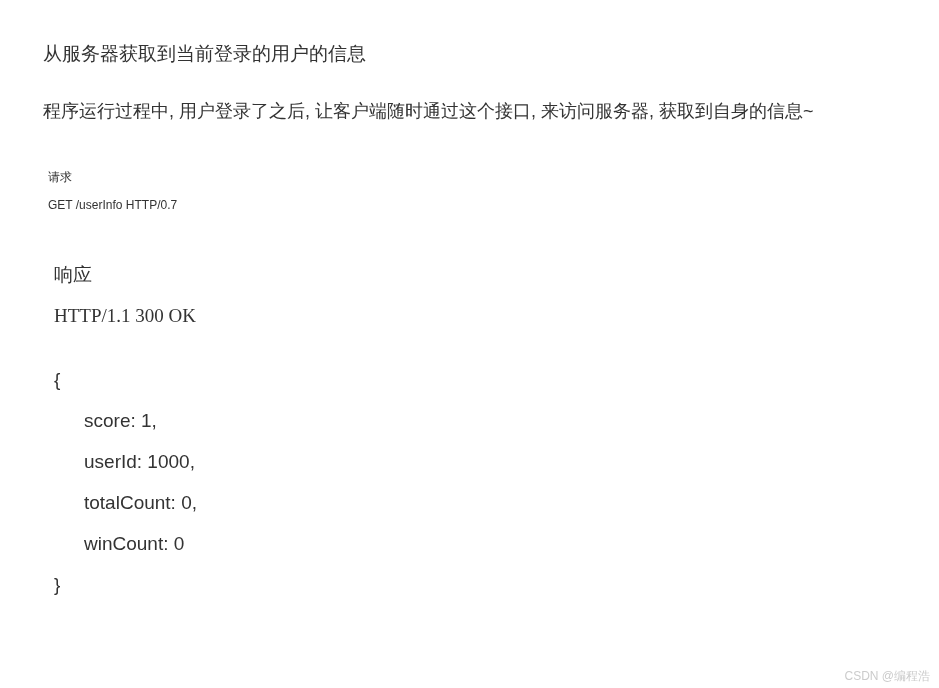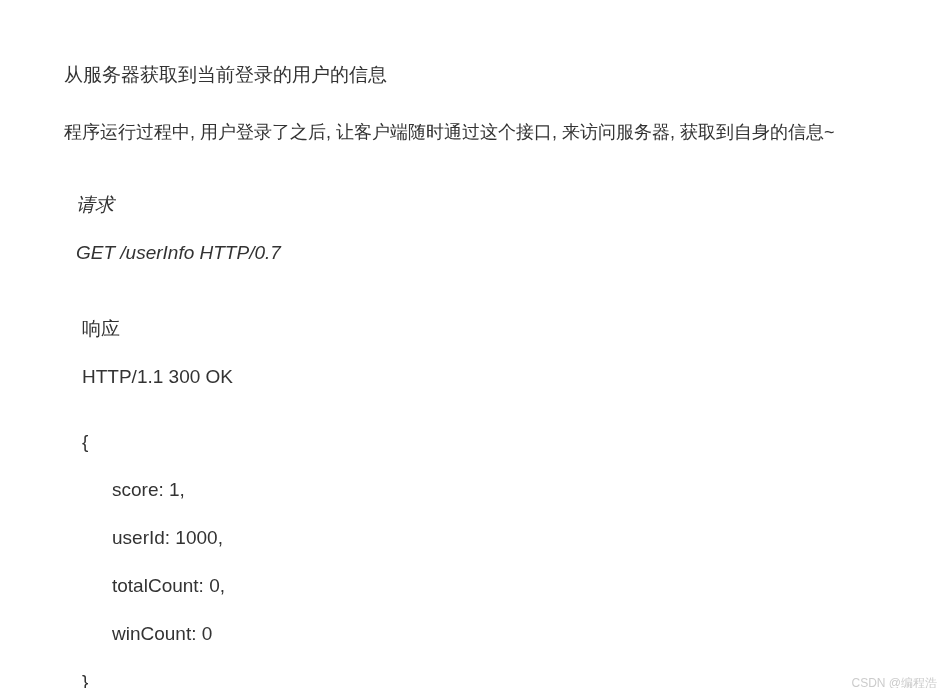--- a/index.html
+++ b/index.html
@@ -1,16 +1,16 @@
 <!DOCTYPE html>
 <html><head>
   <meta charset="utf-8">
   <style>
     * {
-      margin: 12px;
+      margin: 5px;
       padding: 0;
       box-sizing: border-box;
     }
     body {
       width: 939px;
       height: 688px;
       background: #ffffff;
       font-family: "Microsoft YaHei", "PingFang SC", Arial, sans-serif;
       color: #333333;
       padding: 24px 28px;
@@ -20,29 +20,29 @@
       font-size: 19px;
       line-height: 1.6;
       margin-bottom: 28px;
     }
     .desc-line {
       font-size: 18px;
       line-height: 1.6;
       margin-bottom: 40px;
     }
     .request-section {
-      font-size: 19px;
+      font-size: 12px;
       line-height: 1.9;
       margin-bottom: 40px;
-      font-style: italic;
     }
     .response-section {
       font-size: 19px;
       line-height: 1.9;
       padding-left: 6px;
+      font-family: Liberation Serif, serif;
     }
     .json-block {
       font-size: 19px;
       line-height: 1.9;
       padding-left: 6px;
       margin-top: 28px;
     }
     .json-indent {
       padding-left: 30px;
     }

